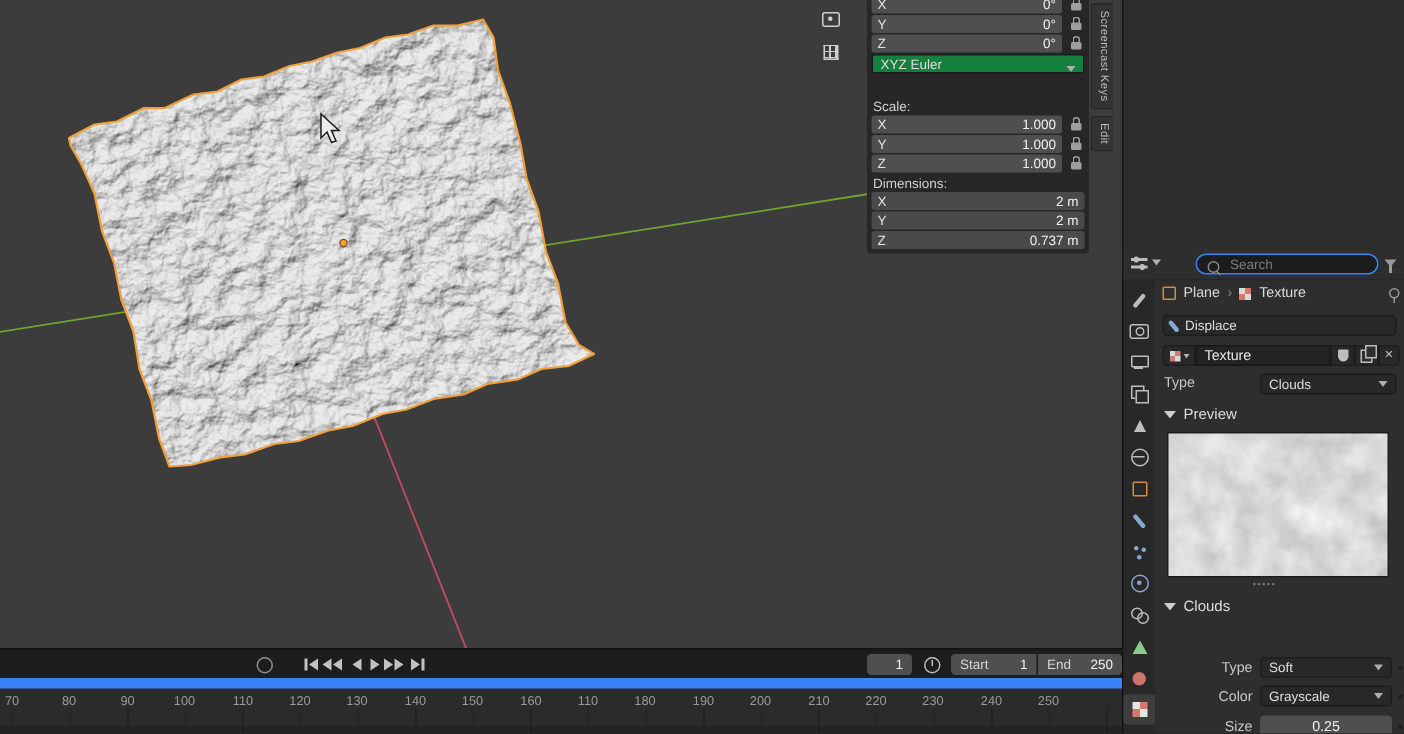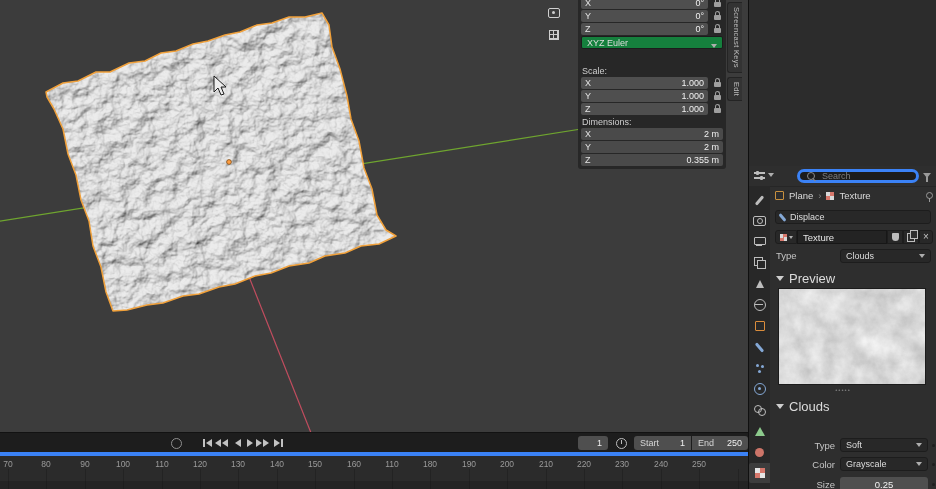--- a/index.html
+++ b/index.html
@@ -50,56 +50,56 @@
   .tri-r{width:0;height:0;border-top:4px solid transparent;border-bottom:4px solid transparent;border-left:6px solid #c2c2c2}
   .tri-l{width:0;height:0;border-top:4px solid transparent;border-bottom:4px solid transparent;border-right:6px solid #c2c2c2}
   .bar-v{width:2px;height:8px;background:#c2c2c2}
   .tl-field{position:absolute;top:3px;height:14px;background:#4f4f4f;border-radius:3px;display:flex;
             align-items:center;justify-content:space-between;font-size:9px;color:#f0f0f0;padding:0 6px;box-sizing:border-box}
   .tl-field .lbl{color:#d6d6d6;margin-right:4px}
   .i-clock{width:9px;height:9px;border:1px solid #bdbdbd;border-radius:50%;position:relative}
   .i-clock::after{content:"";position:absolute;left:4px;top:1px;width:1px;height:4px;background:#bdbdbd}
 
   
-  #ruler{position:absolute;left:0;top:452px;width:748px;height:37px;background:#2b2b2b;border-top:4px solid #3b82f6;box-sizing:border-box}
+  #ruler{position:absolute;left:0;top:452px;width:748px;height:37px;background:#2b2b2b;border-top:7px solid #3b82f6;box-sizing:border-box}
   .tick-label{position:absolute;top:3px;transform:translateX(-50%);font-size:8.5px;color:#9a9a9a}
   .ruler-grid{position:absolute;left:0;top:13px;width:748px;height:24px;
               background:repeating-linear-gradient(90deg,#232323 0 1px,transparent 1px 38.4px);background-position:8px 0}
   .ruler-bottom{position:absolute;left:0;top:25px;width:748px;height:12px;background:rgba(0,0,0,.14)}
 
   
   #props{position:absolute;left:748px;top:0;width:188px;height:489px;background:#2e2e2e;border-left:1px solid #101010;box-sizing:border-box}
   #props-empty-top{position:absolute;left:0;top:0;width:188px;height:166px;background:#2c2c2c;border-bottom:1px solid #232323}
   #props-header{position:absolute;left:0;top:166px;width:188px;height:20px;background:#2e2e2e;border-bottom:1px solid #262626}
   #ptab-col{position:absolute;left:0;top:186px;width:21px;height:303px;background:#282828}
   .ptab{position:absolute;left:0;width:21px;height:20px;display:flex;align-items:center;justify-content:center}
   .ptab.sel{background:#3d3d3d;border-radius:2px 0 0 2px}
 
   .i-sliders{width:11px;height:10px;position:relative}
   .i-sliders::before{content:"";position:absolute;left:0;top:2px;width:11px;height:1.5px;background:#bdbdbd;box-shadow:0 5px 0 #bdbdbd}
   .i-sliders::after{content:"";position:absolute;left:2px;top:0.5px;width:3px;height:4px;background:#bdbdbd;border-radius:1px;box-shadow:4px 5px 0 #bdbdbd}
   .i-mag{width:6px;height:6px;border:1.2px solid #8a8a8a;border-radius:50%;position:relative}
   .i-mag::after{content:"";position:absolute;left:5px;top:5px;width:4px;height:1.2px;background:#8a8a8a;transform:rotate(45deg);transform-origin:0 0}
   .i-funnel{width:0;height:0;border-left:4px solid transparent;border-right:4px solid transparent;border-top:5px solid #9a9a9a;position:relative}
   .i-funnel::after{content:"";position:absolute;left:-1px;top:-1px;width:2px;height:5px;background:#9a9a9a}
-  .search-pill{position:absolute;left:48px;top:3px;width:122px;height:14px;background:#1c1c1c;border:3px solid #3b82f6;
-               border-radius:8px;display:flex;align-items:center;gap:5px;padding:0 7px;box-sizing:border-box}
+  .search-pill{position:absolute;left:48px;top:3px;width:122px;height:14px;background:#1c1c1c;border:1px solid #3b82f6;
+               border-radius:8px;display:flex;align-items:flex-end;gap:5px;padding:0 7px;box-sizing:border-box}
   .search-input{background:transparent;border:none;outline:none;color:#bdbdbd;font-size:9px;width:80px;
                 font-family:"Liberation Sans",sans-serif}
   .search-input::placeholder{color:#7d7d7d}
 
   .prow{position:absolute;display:flex;align-items:center}
   .plabel{font-size:9.5px;color:#c6c6c6}
   .pdrop{display:flex;justify-content:space-between;align-items:center;background:#282828;border:1px solid #1d1d1d;
          border-radius:3px;height:14px;padding:0 5px;font-size:9px;color:#dedede;box-sizing:border-box}
   .pslider{background:#4f4f4f;border-radius:3px;height:14px;font-size:9.5px;color:#f2f2f2;display:flex;
            align-items:center;justify-content:center;box-sizing:border-box}
   .pdot{width:3px;height:3px;border-radius:50%;background:#1f1f1f;margin-left:4px}
   .tdown{width:0;height:0;border-left:4px solid transparent;border-right:4px solid transparent;border-top:5px solid #cfcfcf}
-  .psection{font-size:13px;color:#dcdcdc;display:flex;align-items:center;gap:5px}
+  .psection{font-size:10px;color:#dcdcdc;display:flex;align-items:center;gap:5px}
 
   .i-obj-sq{width:7px;height:7px;border:1.5px solid #c9913f;border-radius:1px}
   .i-checker-sm{width:8px;height:8px;background:conic-gradient(#d7786c 0 25%,#d9d9d9 0 50%,#d7786c 0 75%,#d9d9d9 0)}
   .i-pin{width:5px;height:5px;border:1px solid #999;border-radius:50%;position:relative}
   .i-pin::after{content:"";position:absolute;left:1.5px;top:5px;width:1px;height:4px;background:#999}
   .i-shield{width:7px;height:8px;background:#bdbdbd;border-radius:1px 1px 4px 4px}
   .i-copy{width:6px;height:7px;border:1px solid #bdbdbd;position:relative;background:#2e2e2e}
   .i-copy::after{content:"";position:absolute;left:1.5px;top:-3.5px;width:6px;height:7px;border:1px solid #bdbdbd;background:#2e2e2e}
   .x-glyph{font-size:10px;color:#c4c4c4;line-height:1}
   .name-field{background:#232323;border:1px solid #171717;border-radius:3px 0 0 3px;height:14px;display:flex;
@@ -241,21 +241,21 @@
       </div>
       <div class="np-row np-dim">
         <div class="np-field">
           <span class="np-ax">Y</span>
           <span class="np-val">2 m</span>
         </div>
       </div>
       <div class="np-row np-dim">
         <div class="np-field">
           <span class="np-ax">Z</span>
-          <span class="np-val">0.355 m</span>
+          <span class="np-val">0.737 m</span>
         </div>
       </div>
     </div>
 
     <div id="vtabs">
       <div class="vtab">Screencast Keys</div>
       <div class="vtab">Edit</div>
     </div>
   </div>
 

